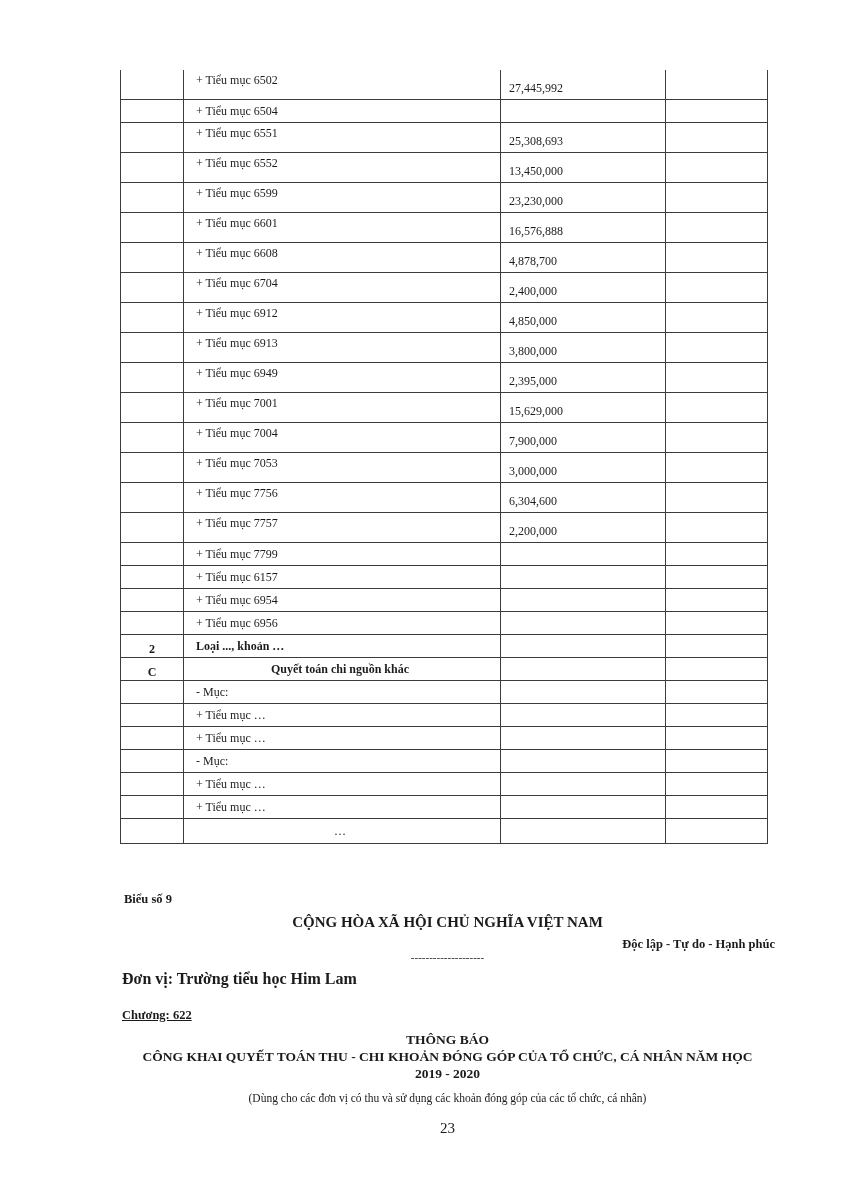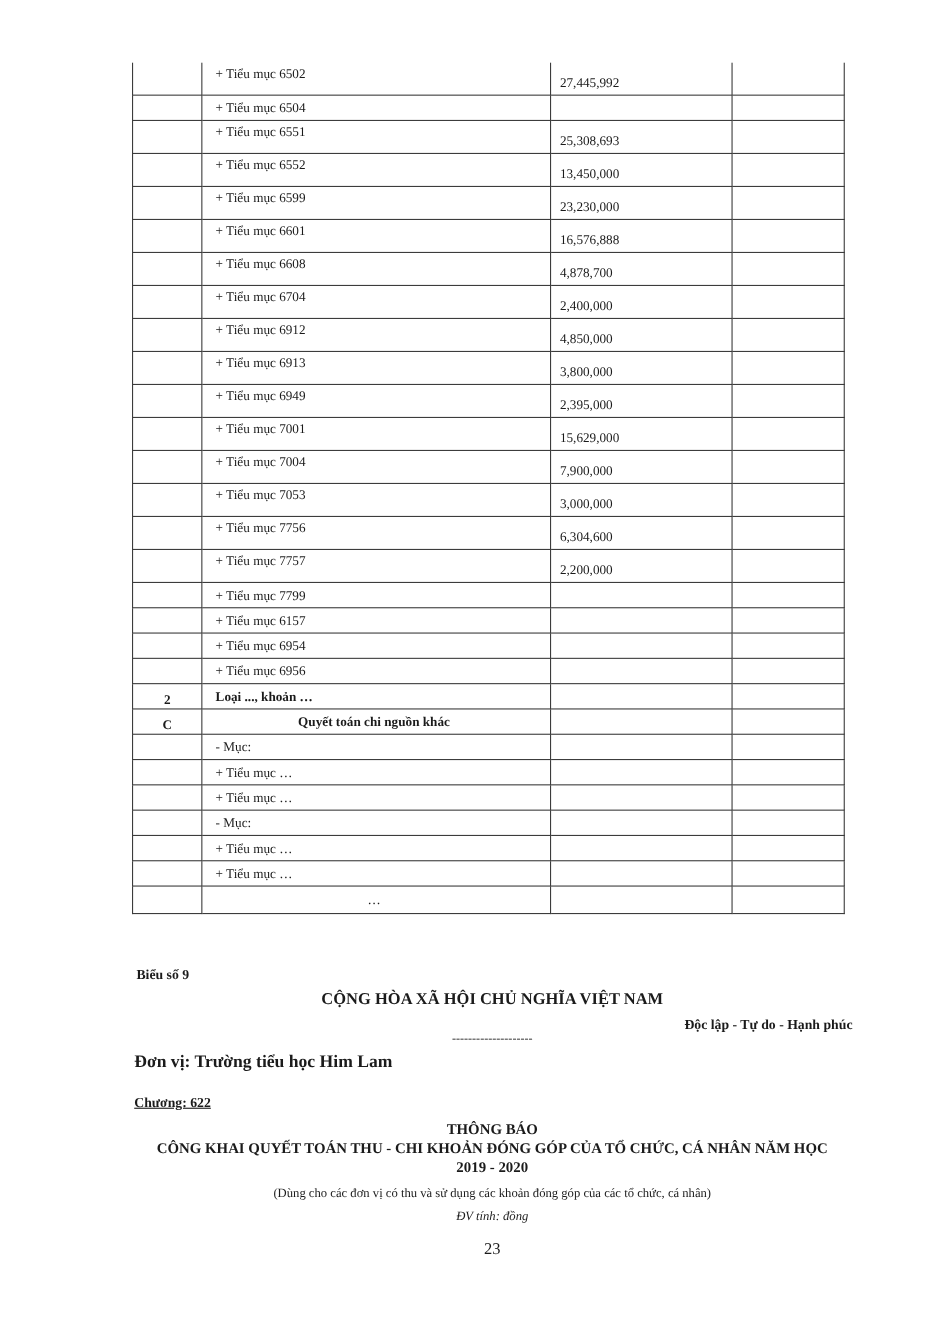--- a/index.html
+++ b/index.html
@@ -6,21 +6,21 @@
   body{
     width:850px;height:1201px;
     background:#ffffff;
     font-family:"Liberation Serif","DejaVu Serif",serif;
     color:#1b1b1b;
     position:relative;
     overflow:hidden;
   }
   .content{
     position:absolute;
-    left:120px; top:57px;
+    left:120px; top:70px;
     width:655px;
   }
   
   table.budget{
     border-collapse:collapse;
     table-layout:fixed;
     width:647px;
   }
   table.budget td{
     border:1px solid #3c3c3c;
@@ -428,17 +428,16 @@
   <div class="nat-motto">Độc lập - Tự do - Hạnh phúc</div>
   <div class="divider">--------------------</div>
 
   <div class="unit-line">Đơn vị: Trường tiểu học Him Lam</div>
   <div class="chapter-line">Chương: 622</div>
 
   <div class="title-1">THÔNG BÁO</div>
   <div class="title-2">CÔNG KHAI QUYẾT TOÁN THU - CHI KHOẢN ĐÓNG GÓP CỦA TỔ CHỨC, CÁ NHÂN NĂM HỌC 2019 - 2020</div>
 
   <div class="subtitle">(Dùng cho các đơn vị có thu và sử dụng các khoản đóng góp của các tổ chức, cá nhân)</div>
-  <div class="unit-label">ĐV tính: đồng</div>
 
   <div class="page-number">23</div>
 
 </div>
 
 </body></html>

